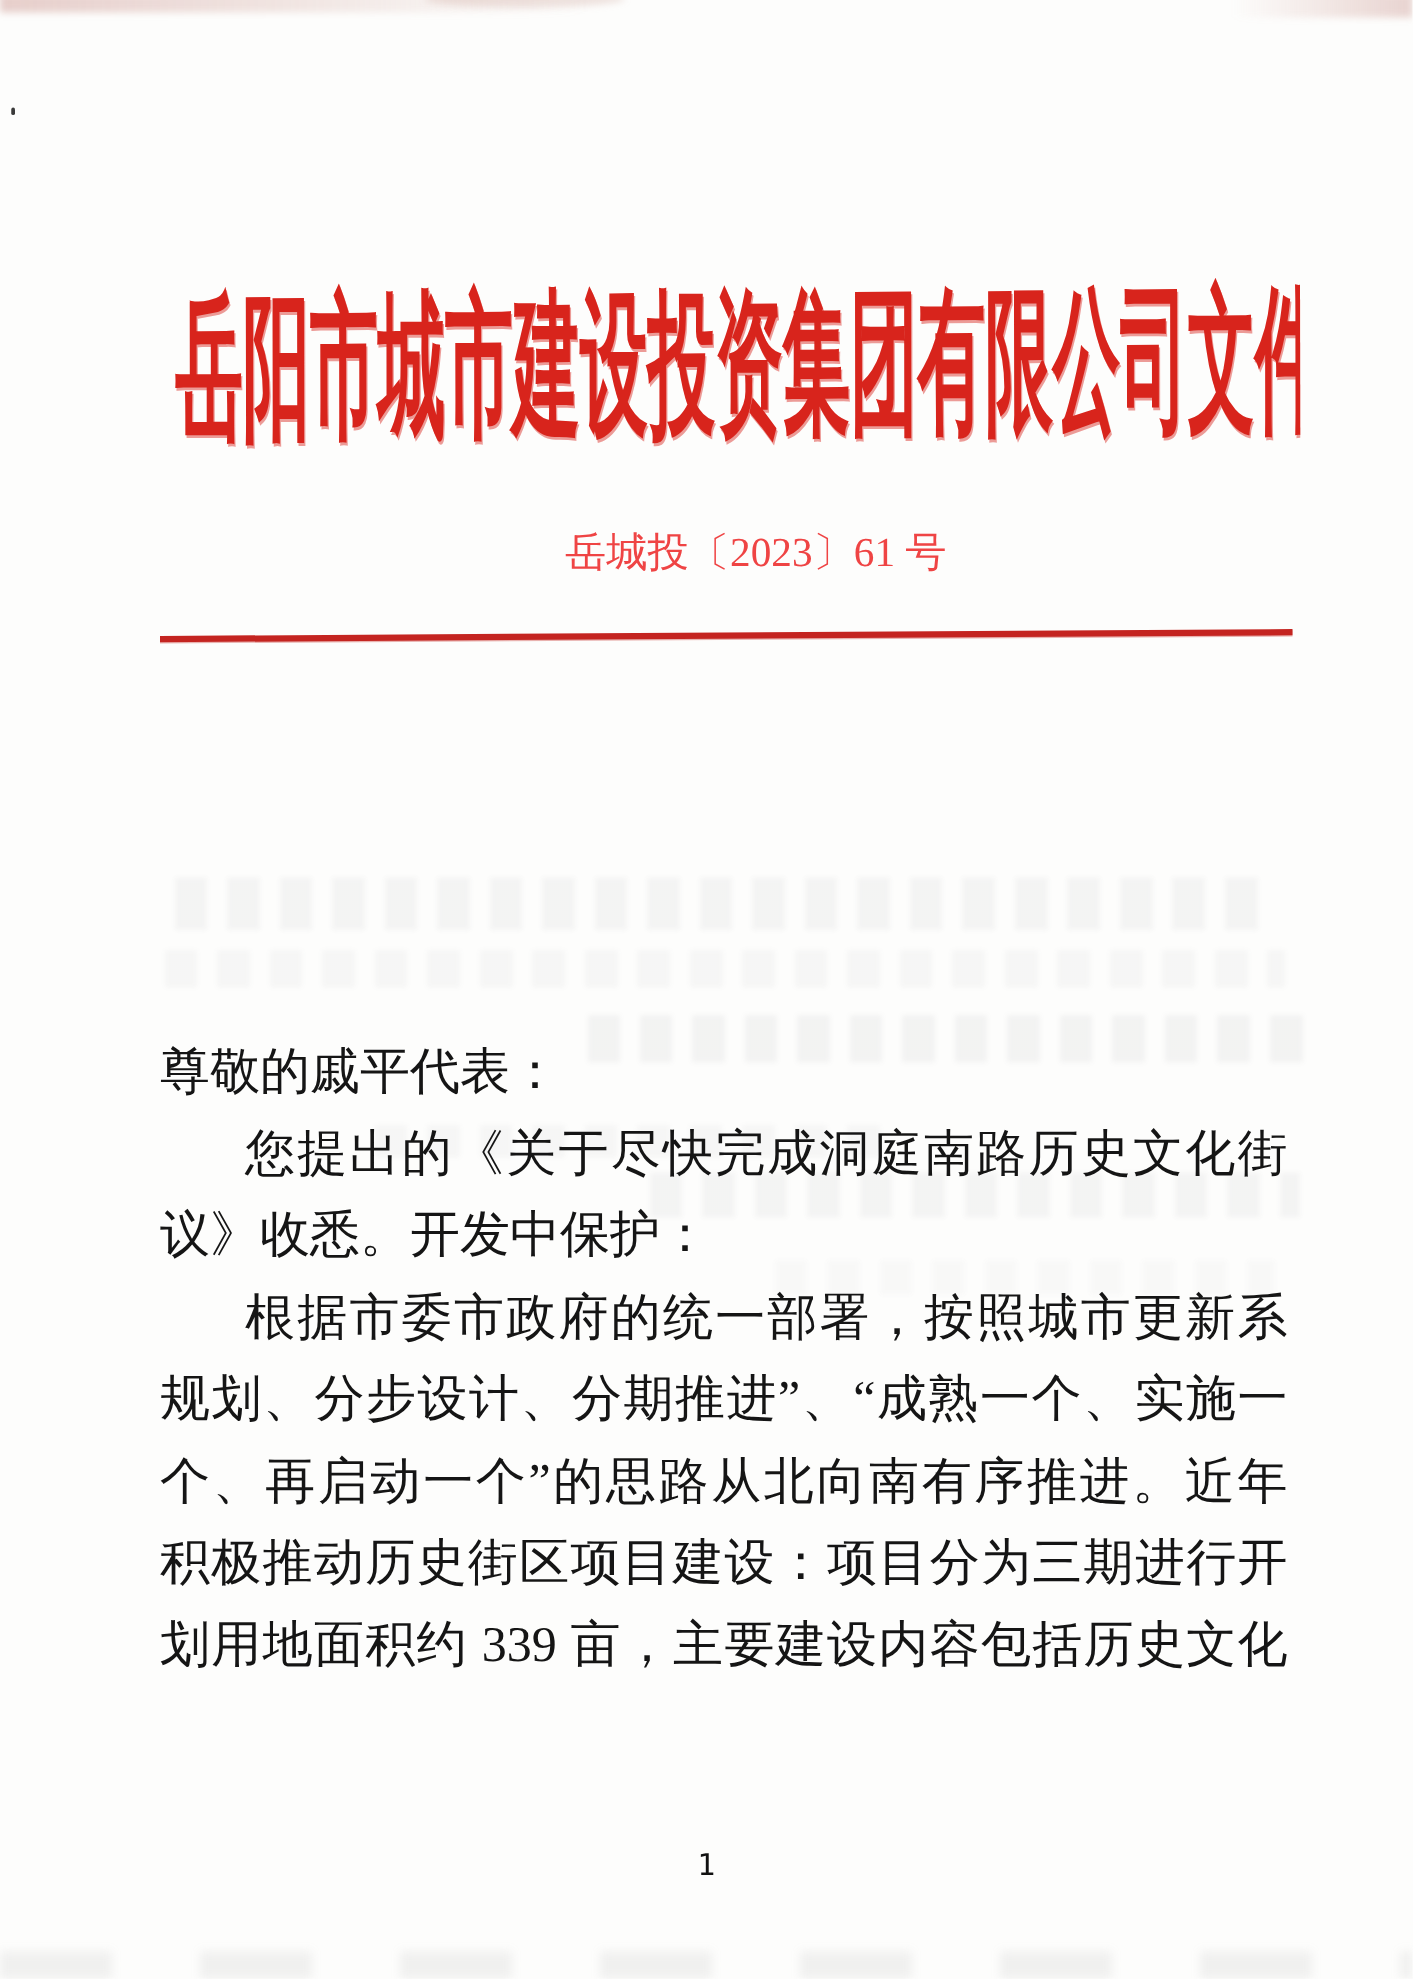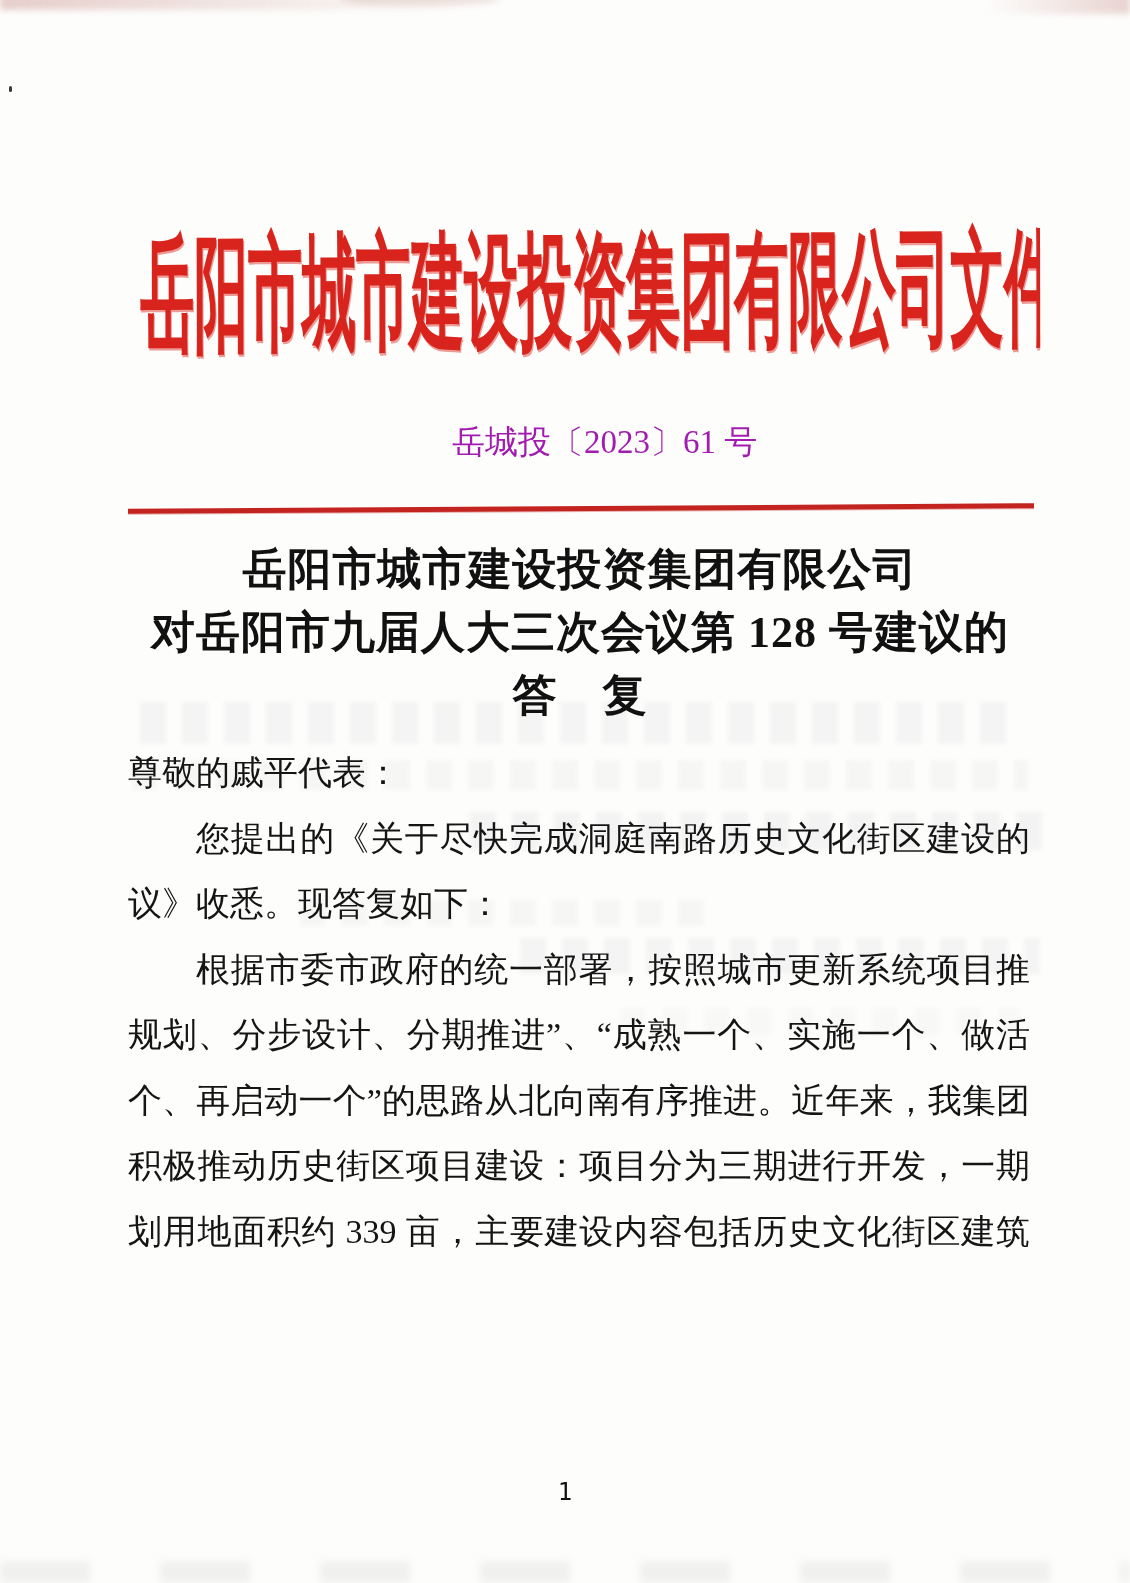--- a/index.html
+++ b/index.html
@@ -49,21 +49,21 @@
     text-align:justify;text-align-last:justify;
     transform:scaleY(2.35) rotate(-.2deg);transform-origin:top center;
     text-shadow:1px 1px 0 rgba(216,36,28,.45);
     white-space:nowrap;overflow:hidden;
   }
 
   
   .docnum-row{
     position:absolute;top:420px;left:452px;width:540px;
     display:flex;justify-content:space-between;align-items:baseline;
-    font-size:33px;color:#a21caf;
+    font-size:33px;color:#ef4444;
     white-space:nowrap;
   }
 
   
   .divider{
     position:absolute;top:506px;left:128px;width:906px;height:5px;
     background:var(--divider-red);
     transform:rotate(-.35deg);
     box-shadow:0 1px 0 rgba(196,36,32,.35);
   }
@@ -72,22 +72,22 @@
   .doc-title{
     position:absolute;top:538px;left:100px;width:960px;
     text-align:center;font-weight:bold;color:#111;
     font-size:44px;line-height:63px;
     letter-spacing:1px;
   }
   .doc-title .t-line{overflow:hidden;white-space:nowrap;}
 
   
   .body-text{
-    position:absolute;top:740px;left:128px;width:902px;
-    font-size:34px;color:#151515;
+    position:absolute;top:824px;left:128px;width:902px;
+    font-size:40px;color:#151515;
   }
   .b-line{
     height:65.5px;line-height:65.5px;
     white-space:nowrap;overflow:hidden;
   }
   .b-line.justify{
     text-align:justify;text-align-last:justify;
     white-space:normal;
   }
   .b-line.indent{padding-left:68px;}
@@ -118,30 +118,25 @@
   <div class="bottom-grime"></div>
 
   <div class="banner">岳阳市城市建设投资集团有限公司文件</div>
 
   <div class="docnum-row">
     <span>岳城投〔2023〕61 号</span>
   </div>
 
   <div class="divider"></div>
 
-  <div class="doc-title">
-    <div class="t-line">岳阳市城市建设投资集团有限公司</div>
-    <div class="t-line">对岳阳市九届人大三次会议第 128 号建议的</div>
-    <div class="t-line">答　复</div>
-  </div>
 
   <div class="body-text">
     <div class="b-line">尊敬的戚平代表：</div>
     <div class="b-line justify indent">您提出的《关于尽快完成洞庭南路历史文化街区建设的建</div>
-    <div class="b-line">议》收悉。现答复如下：</div>
+    <div class="b-line">议》收悉。开发中保护：</div>
     <div class="b-line justify indent">根据市委市政府的统一部署，按照城市更新系统项目推进，</div>
     <div class="b-line justify">规划、分步设计、分期推进”、“成熟一个、实施一个、做活一</div>
     <div class="b-line justify">个、再启动一个”的思路从北向南有序推进。近年来，我集团</div>
     <div class="b-line justify">积极推动历史街区项目建设：项目分为三期进行开发，一期规</div>
     <div class="b-line justify">划用地面积约 339 亩，主要建设内容包括历史文化街区建筑改</div>
   </div>
 
   <div class="page-number">1</div>
 
 </div>

